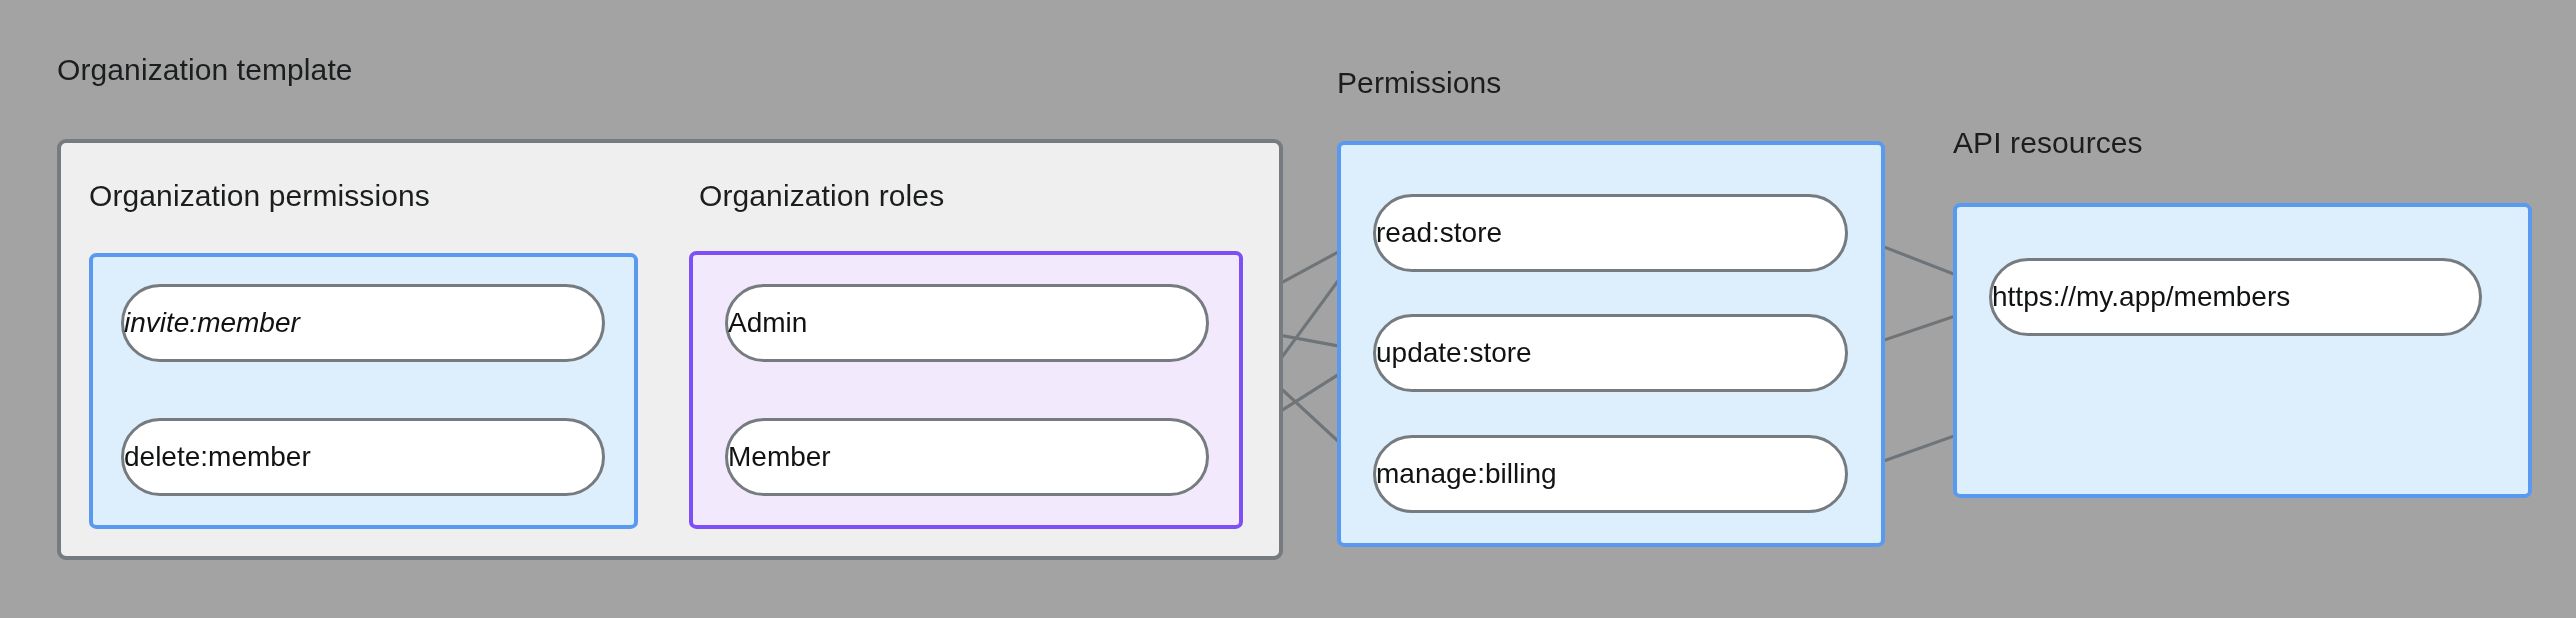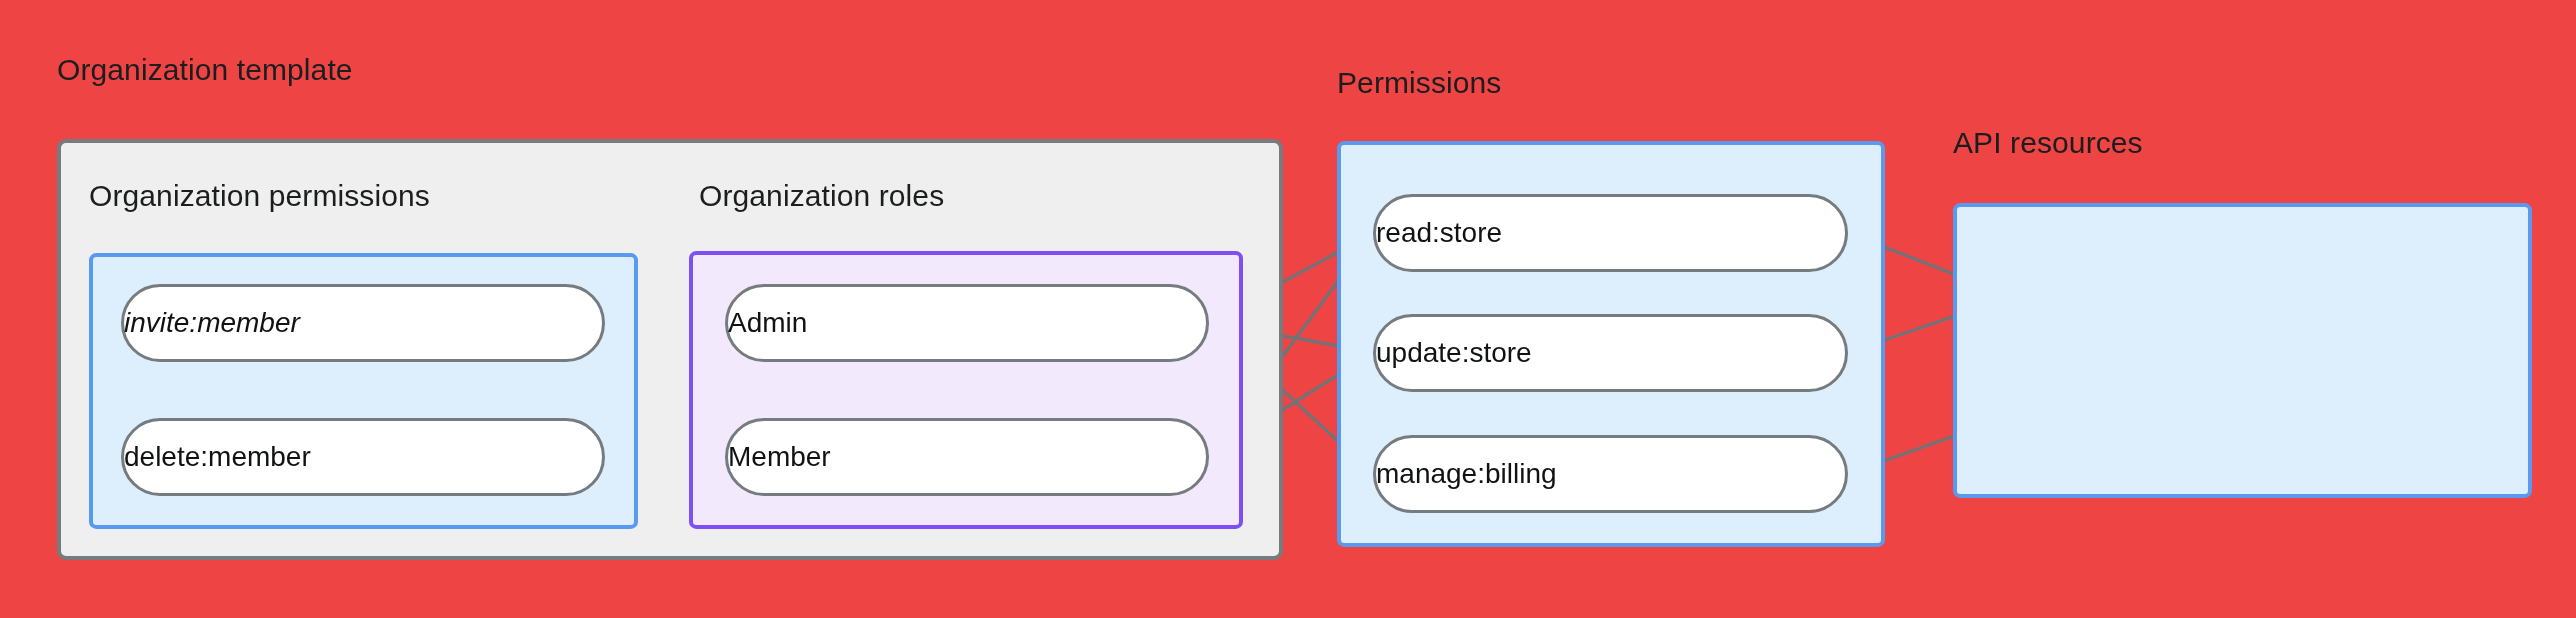--- a/index.html
+++ b/index.html
@@ -5,21 +5,21 @@
 <style>
   html, body {
     margin: 0;
     padding: 0;
     background: #f7f8f8;
   }
   #stage {
     position: relative;
     width: 2576px;
     height: 619px;
-    background: #ef4444;
+    background: #a3a3a3;
     font-family: "Liberation Sans", sans-serif;
     overflow: hidden;
   }
   
   .group {
     position: absolute;
     box-sizing: border-box;
   }
   .group-label {
     position: absolute;
@@ -151,15 +151,18 @@
     <span>manage:billing</span>
   </div>
   <div class="node" style="left:1373px; top:314px; width:475px; height:78px;">
     <span>update:store</span>
   </div>
 
   <div class="group-label" style="left:1953px; top:128px;">API resources</div>
 
   <div class="group grp-blue" style="left:1953px; top:203px; width:579px; height:295px;"></div>
 
+  <div class="node" style="left:1989px; top:258px; width:493px; height:78px;">
+    <span>https://my.app/members</span>
+  </div>
 
 </div>
 
 
 </body></html>

